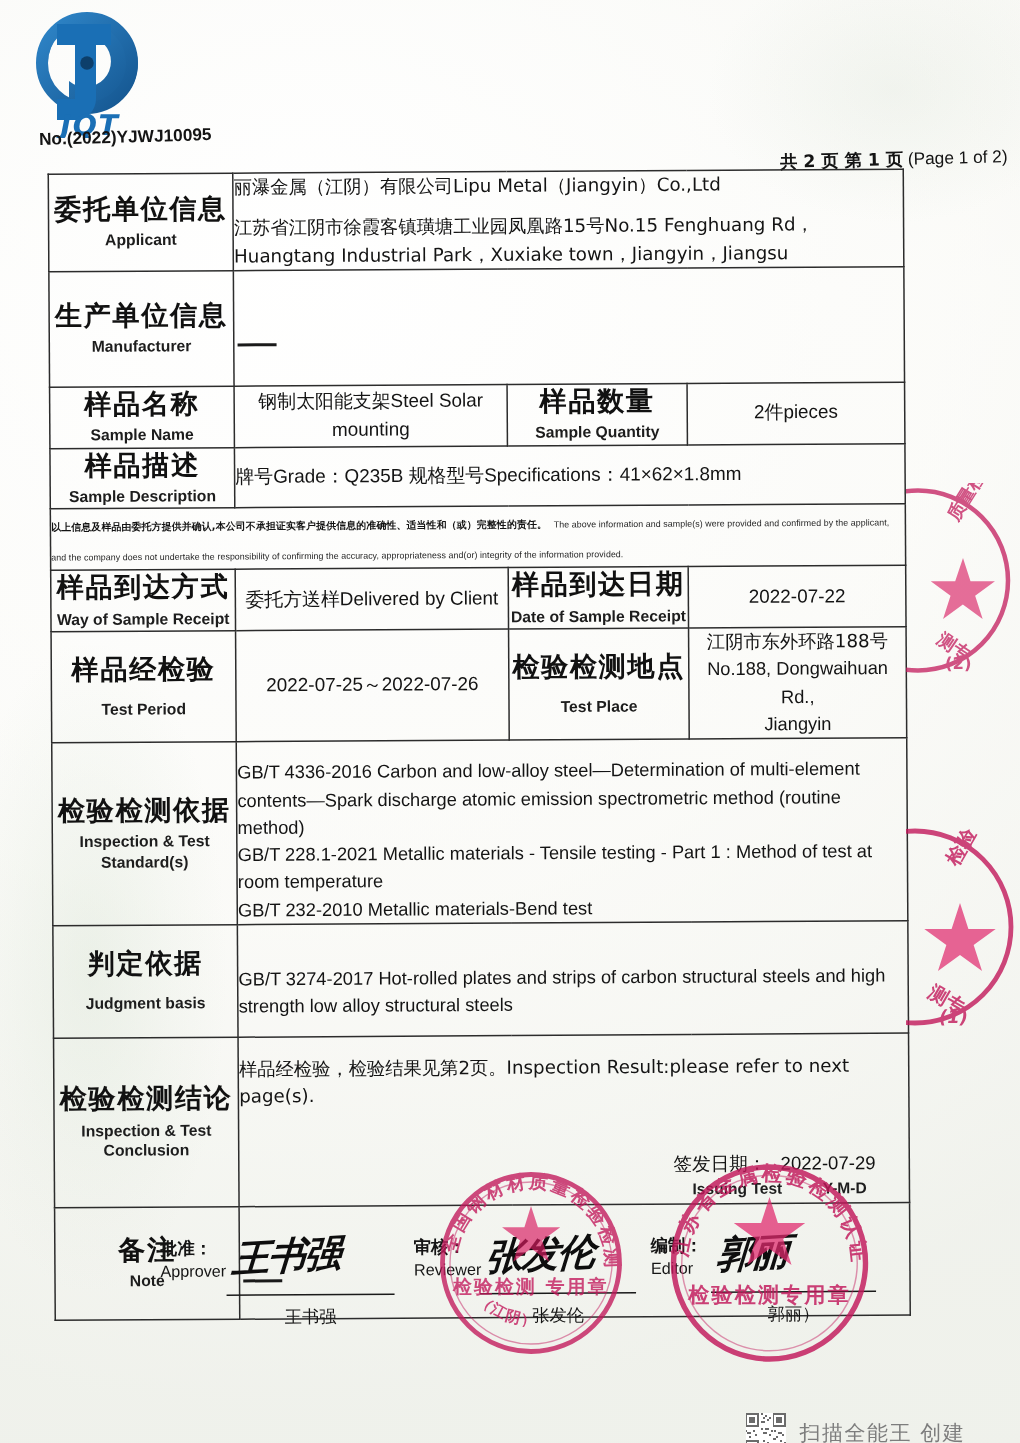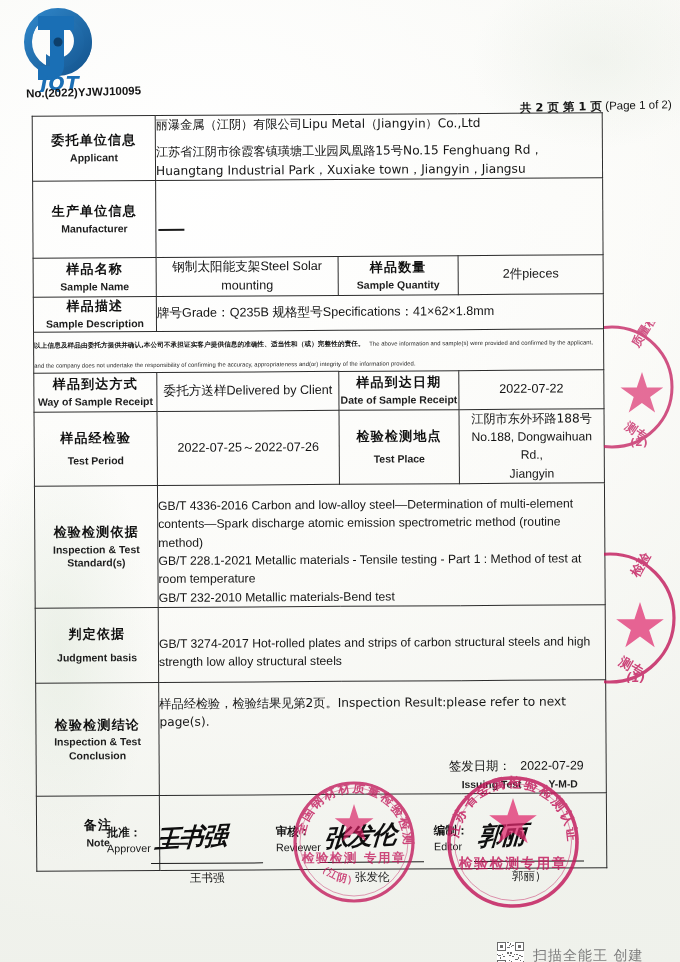--- a/index.html
+++ b/index.html
@@ -119,21 +119,21 @@
     padding: 0;
     vertical-align: middle;
   }
   .lbl {
     text-align: center;
     padding: 6px 3px;
   }
   .lbl .cn {
     display: block;
     font-family: "DejaVu Sans", "Liberation Sans", sans-serif;
-    font-size: 13px;
+    font-size: 18px;
     font-weight: 700;
     color: #111;
     letter-spacing: 1.2px;
     line-height: 1.35;
   }
   .lbl .en {
     display: block;
     font-size: 10.5px;
     font-weight: 600;
     color: #1d1d1d;

